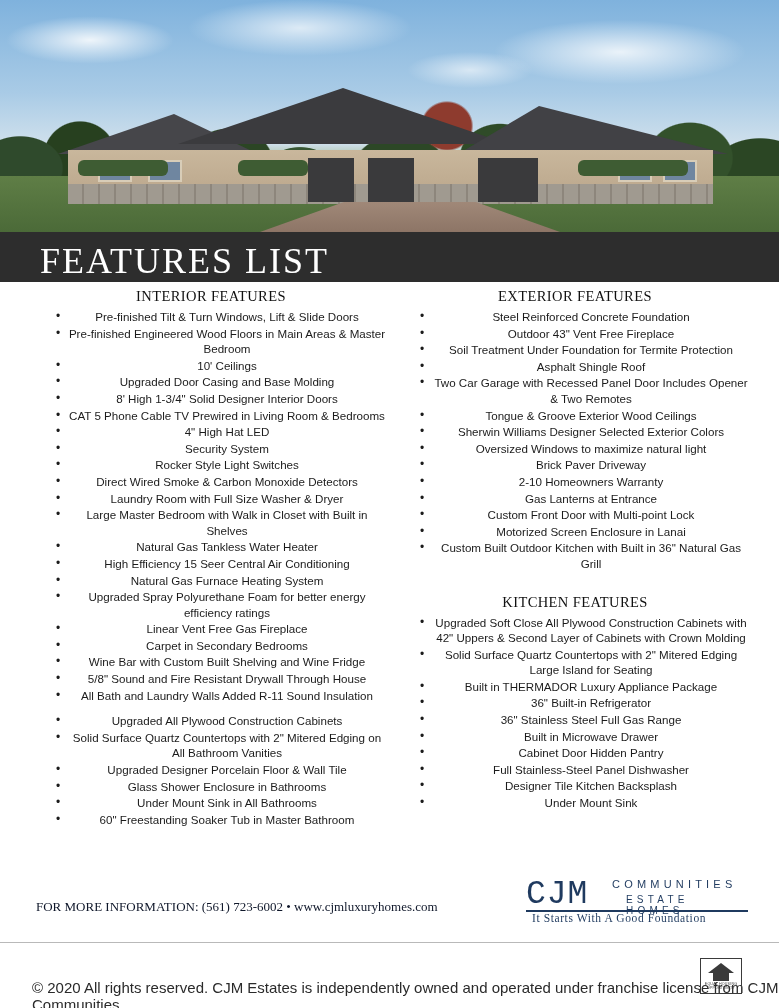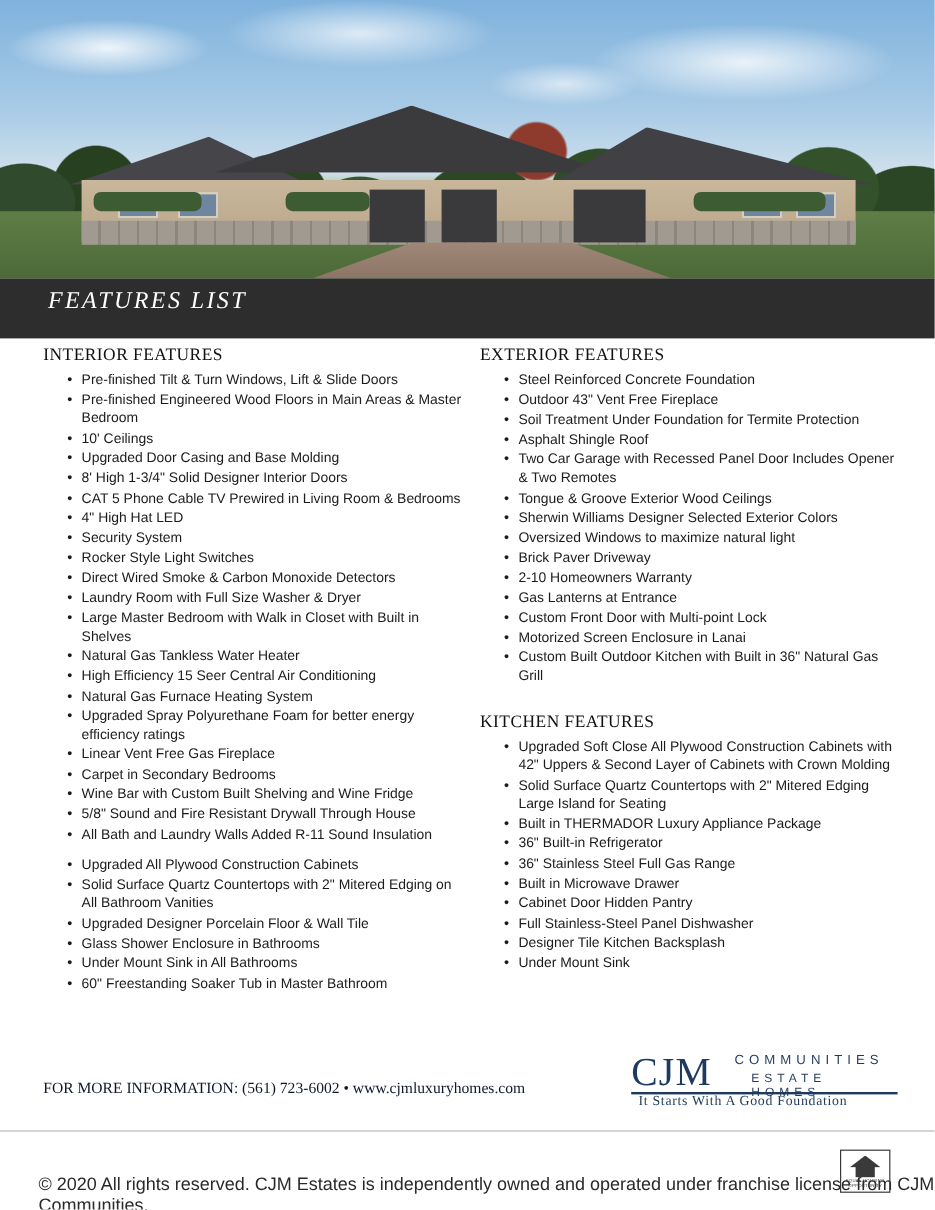--- a/index.html
+++ b/index.html
@@ -97,31 +97,30 @@
   }
 
   
   .title-bar {
     position: absolute; left: 0; top: 232px; width: 779px; height: 50px;
     background: #2d2d2d;
   }
   .title-bar .title {
     position: absolute; left: 40px; top: 8px;
     font-family: "Liberation Serif", serif;
-    font-size: 20px; letter-spacing: 2px; color: #ffffff;
+    font-size: 36px; letter-spacing: 2px; color: #ffffff;
     font-weight: normal;
-    font-style: italic;
   }
 
   
   .content {
     position: absolute; left: 0; top: 288px; width: 779px;
   }
   .col {
-    position: absolute; top: 0;
+    position: absolute; top: 0; text-align: center;
   }
   .col-left { left: 36px; width: 350px; }
   .col-right { left: 400px; width: 350px; }
 
   h2.section {
     font-family: "Liberation Serif", serif;
     font-size: 14.5px;
     font-weight: normal;
     letter-spacing: 0.4px;
     margin: 0 0 4px 0;
@@ -149,21 +148,21 @@
     color: #1b1b1b;
   }
   .gap { height: 12px; }
 
   
   .logo {
     position: absolute; left: 526px; top: 876px; width: 222px; height: 46px;
   }
   .logo-cjm {
     position: absolute; left: 0; top: 0;
-    font-family: Liberation Serif, serif;
+    font-family: Liberation Mono, monospace;
     font-size: 33px; color: #1f3a5f; letter-spacing: 1px;
   }
   .logo-communities {
     position: absolute; left: 86px; top: 2px;
     font-family: "Liberation Sans", sans-serif;
     font-size: 11px; letter-spacing: 4.2px; color: #1f3a5f;
   }
   .logo-estate {
     position: absolute; left: 100px; top: 18px;
     font-family: "Liberation Sans", sans-serif;

